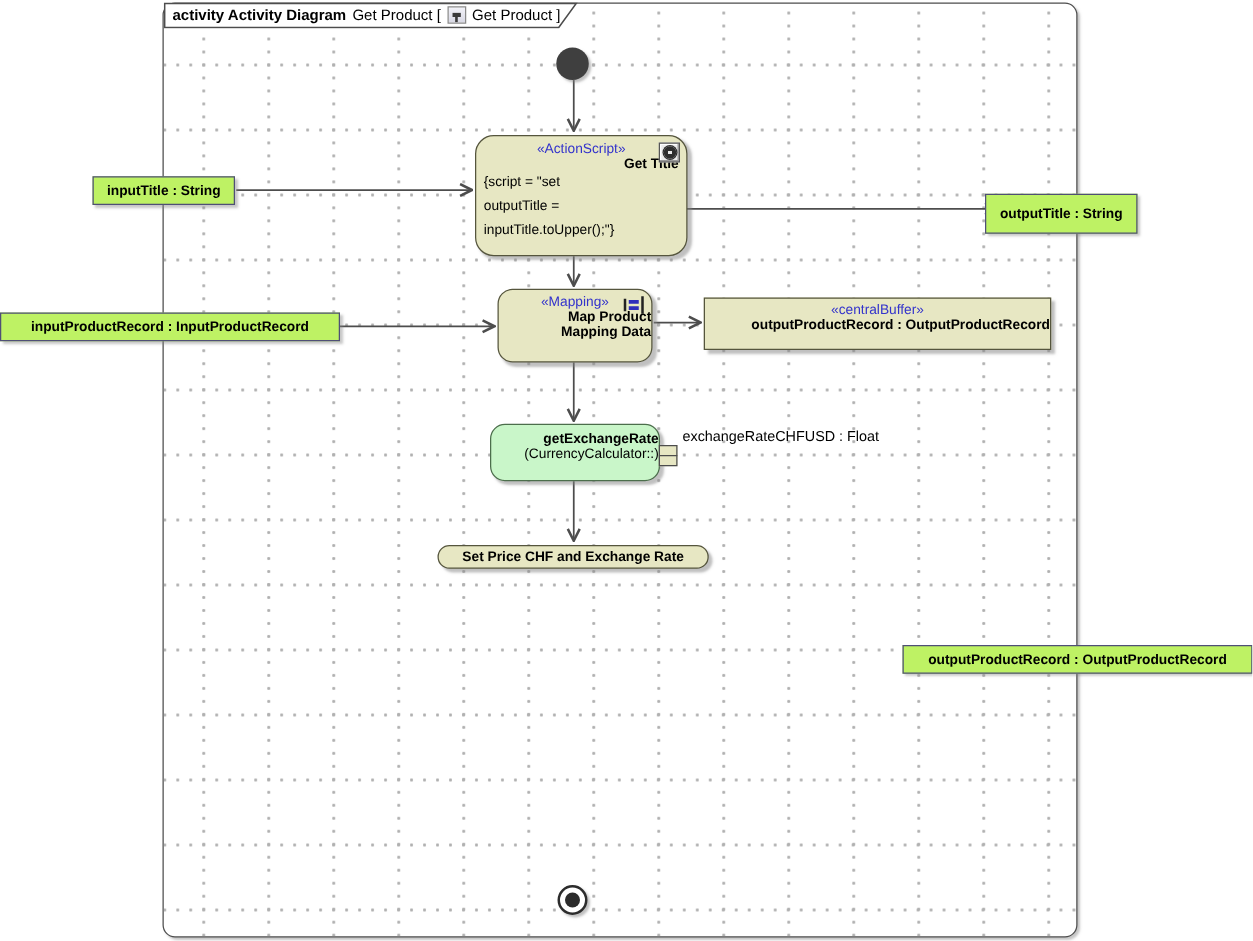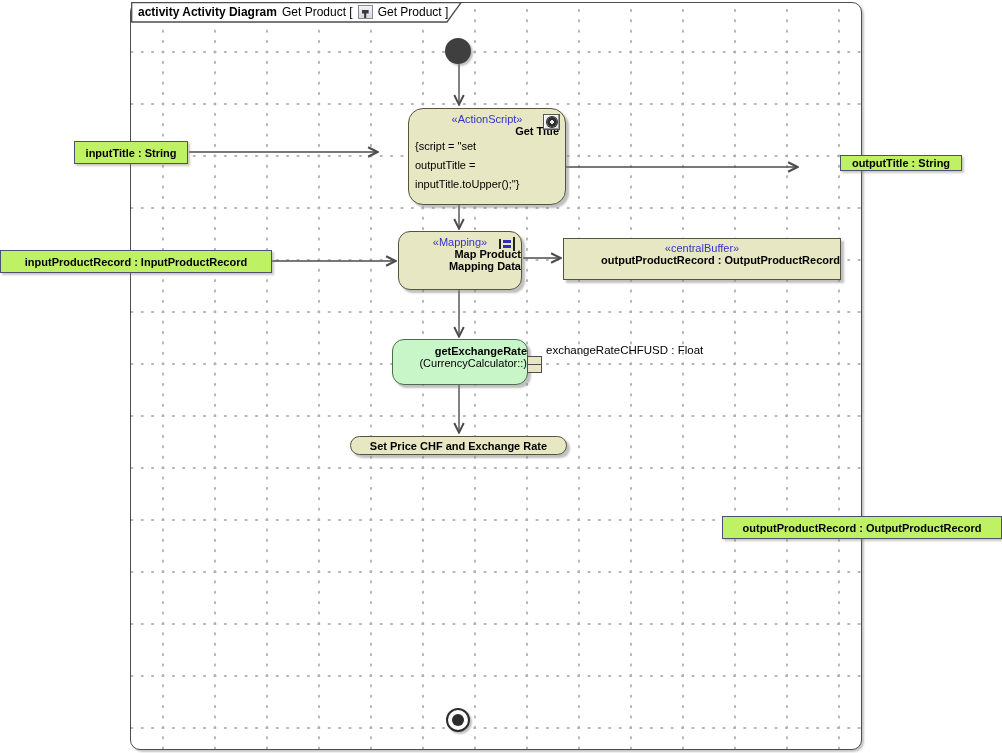--- a/index.html
+++ b/index.html
@@ -31,21 +31,21 @@
   
   .node{position:absolute;box-sizing:border-box;border:1.3px solid #55553d;
     box-shadow:3px 3px 2px rgba(130,130,130,.5);font-size:11px;color:#000;}
   .khaki{background:#e7e7c3;}
   .green{background:#c9f6c9;border-color:#4c6e4c;}
   .rounded{border-radius:13px;}
   .stereo{color:#3333cc;text-align:center;font-size:11px;}
   .bold{font-weight:bold;}
   .center{text-align:right;}
 
-  .get-title{left:380px;top:108px;width:158px;height:97px;padding:4px 6px 0 6px;border-radius:15px;margin-left:28px;}
+  .get-title{left:380px;top:108px;width:170px;height:97px;padding:4px 6px 0 6px;border-radius:15px;}
   .get-title .script{font-size:11px;line-height:19px;text-align:left;}
 
   .gear-box{position:absolute;right:5px;top:5px;width:17px;height:16px;box-sizing:border-box;
     border:1px solid #555;background:#ececec;box-shadow:inset -1px -1px 0 #9a9a9a,inset 1px 1px 0 #ffffff;
     display:flex;align-items:center;justify-content:center;}
   .gear-box i{display:block;width:10px;height:10px;border-radius:50%;
     background:radial-gradient(circle,#e8e8e8 0 1.6px,#2e2e2e 1.6px 100%);
     box-shadow:0 0 0 1px #2e2e2e;}
 
   .map-action{left:398px;top:231px;width:124px;height:59px;padding-top:4px;border-radius:12px;}
@@ -64,21 +64,21 @@
   .pin-label{position:absolute;left:546px;top:344px;font-size:11.5px;color:#000;white-space:nowrap;}
 
   .set-price{left:350px;top:436px;width:217px;height:19px;border-radius:13px;
     display:flex;align-items:center;justify-content:center;}
 
   
   .param{position:absolute;box-sizing:border-box;background:#bef264;border:1.3px solid #4f4f76;
     box-shadow:2px 2px 2px rgba(130,130,130,.45);font-size:11px;font-weight:bold;color:#000;
     display:flex;align-items:center;justify-content:center;white-space:nowrap;}
   .p-input-title{left:74px;top:141px;width:114px;height:23px;}
-  .p-output-title{left:840px;top:155px;width:122px;height:16px;}
+  .p-output-title{left:788px;top:155px;width:122px;height:32px;}
   .p-input-product{left:0px;top:250px;width:272px;height:23px;}
   .p-output-product{left:722px;top:516px;width:280px;height:23px;}
 
   
   .initial-node{position:absolute;left:445px;top:38px;width:26px;height:26px;border-radius:50%;
     background:#3f3f3f;box-shadow:2px 2px 2px rgba(130,130,130,.5);}
   .final-node{position:absolute;left:446px;top:708px;width:24px;height:24px;border-radius:50%;
     box-sizing:border-box;border:2px solid #2c2c2c;background:#ffffff;
     box-shadow:2px 2px 2px rgba(130,130,130,.5);display:flex;align-items:center;justify-content:center;}
   .final-node i{display:block;width:12px;height:12px;border-radius:50%;background:#2c2c2c;}

